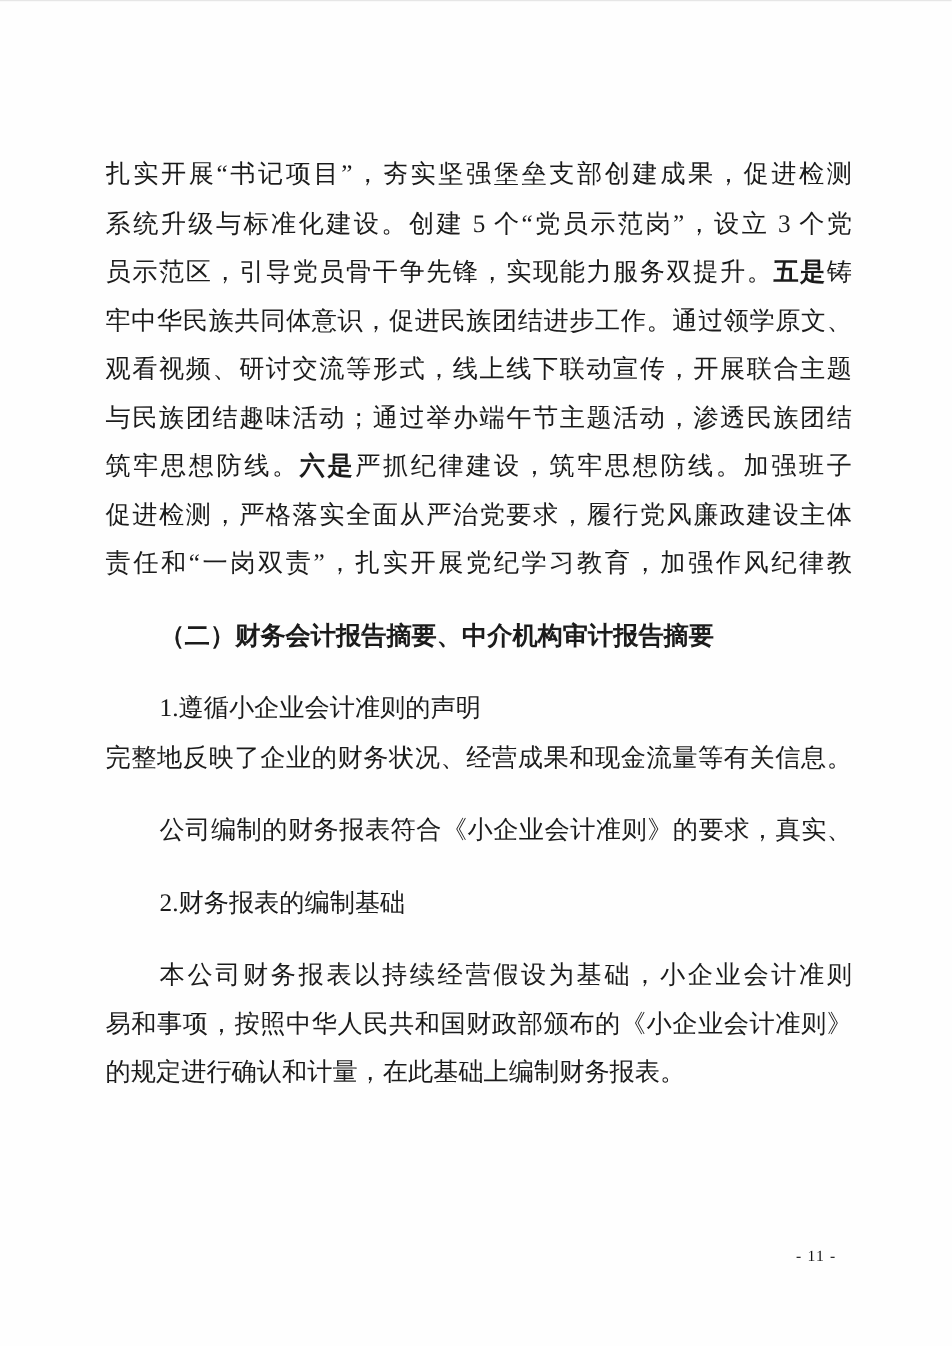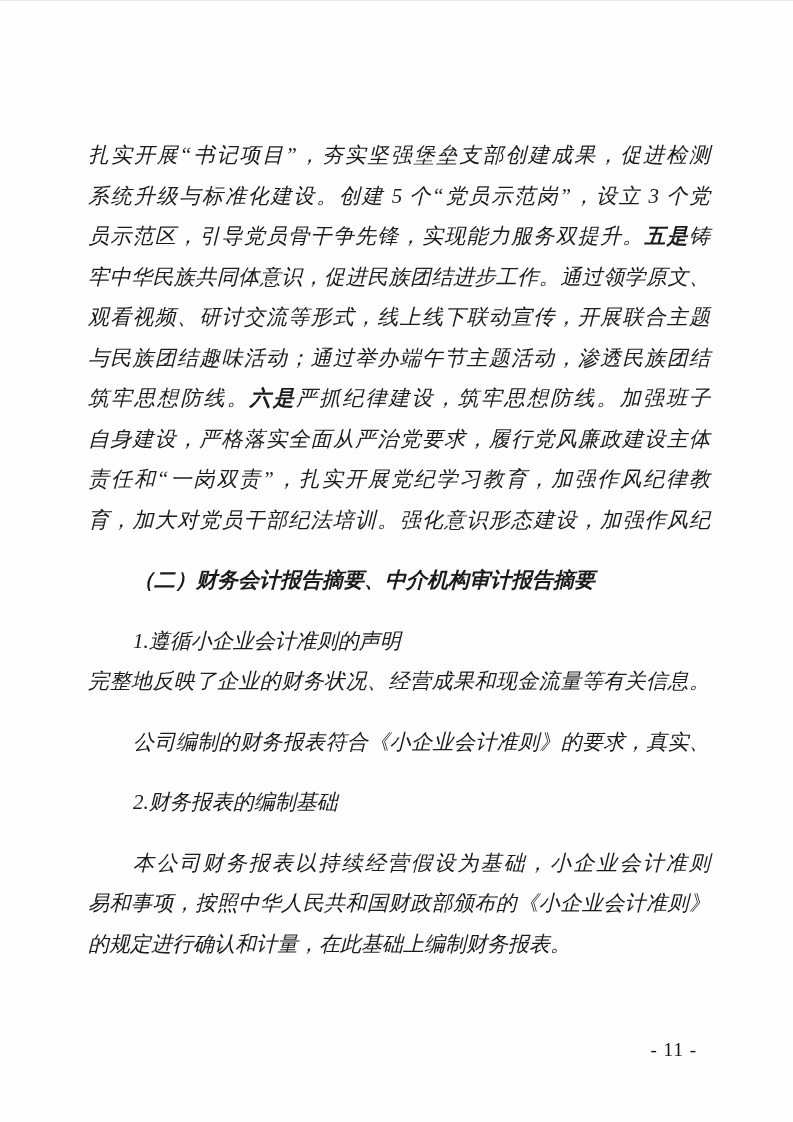--- a/index.html
+++ b/index.html
@@ -14,44 +14,43 @@
     width: 793px;
     height: 1122px;
     background: #fefefe;
     border-top: 1px solid #e6e6e6;
     box-sizing: border-box;
     overflow: hidden;
   }
   .text-block {
     position: absolute;
     left: 88px;
-    top: 134px;
+    top: 124px;
     width: 622px;
-    font-style: italic;
   }
   .line {
     height: 40.5px;
     line-height: 40.5px;
     font-size: 21px;
     color: #1b1b1b;
     white-space: normal;
     overflow: visible;
   }
   .just {
     text-align: justify;
     text-align-last: justify;
   }
   .indent { padding-left: 45px; margin-top: 20px; }
   .heading { font-weight: bold; }
   .line b { font-weight: bold; }
   .page-number {
     position: absolute;
     top: 1038px;
     right: 96px;
-    font-size: 19px;
+    font-size: 13px;
     color: #111111;
     letter-spacing: 1px;
   }
 </style>
 </head>
 <body>
 
 <div class="page">
   <div class="text-block">
 
@@ -59,23 +58,22 @@
     <div class="line just">系统升级与标准化建设。创建 5 个“党员示范岗”，设立 3 个党</div>
 
     <div class="line just"><span>员示范区，引导党员骨干争先锋，实现能力服务双提升。</span><b>五是</b><span>铸</span></div>
 
     <div class="line just">牢中华民族共同体意识，促进民族团结进步工作。通过领学原文、</div>
     <div class="line just">观看视频、研讨交流等形式，线上线下联动宣传，开展联合主题</div>
     <div class="line just">与民族团结趣味活动；通过举办端午节主题活动，渗透民族团结</div>
 
     <div class="line just"><span>筑牢思想防线。</span><b>六是</b><span>严抓纪律建设，筑牢思想防线。加强班子</span></div>
 
-    <div class="line just">自身建设，严格落实全面从严治党要求，履行党风廉政建设主体</div>
+    <div class="line just">促进检测，严格落实全面从严治党要求，履行党风廉政建设主体</div>
     <div class="line just">责任和“一岗双责”，扎实开展党纪学习教育，加强作风纪律教</div>
-    <div class="line just">育，加大对党员干部纪法培训。强化意识形态建设，加强作风纪</div>
 
     <div class="line indent heading">（二）财务会计报告摘要、中介机构审计报告摘要</div>
 
     <div class="line indent">1.遵循小企业会计准则的声明</div>
     <div class="line just">完整地反映了企业的财务状况、经营成果和现金流量等有关信息。</div>
     <div class="line indent just">公司编制的财务报表符合《小企业会计准则》的要求，真实、</div>
 
     <div class="line indent">2.财务报表的编制基础</div>
     <div class="line indent just">本公司财务报表以持续经营假设为基础，小企业会计准则</div>
     <div class="line just">易和事项，按照中华人民共和国财政部颁布的《小企业会计准则》</div>

